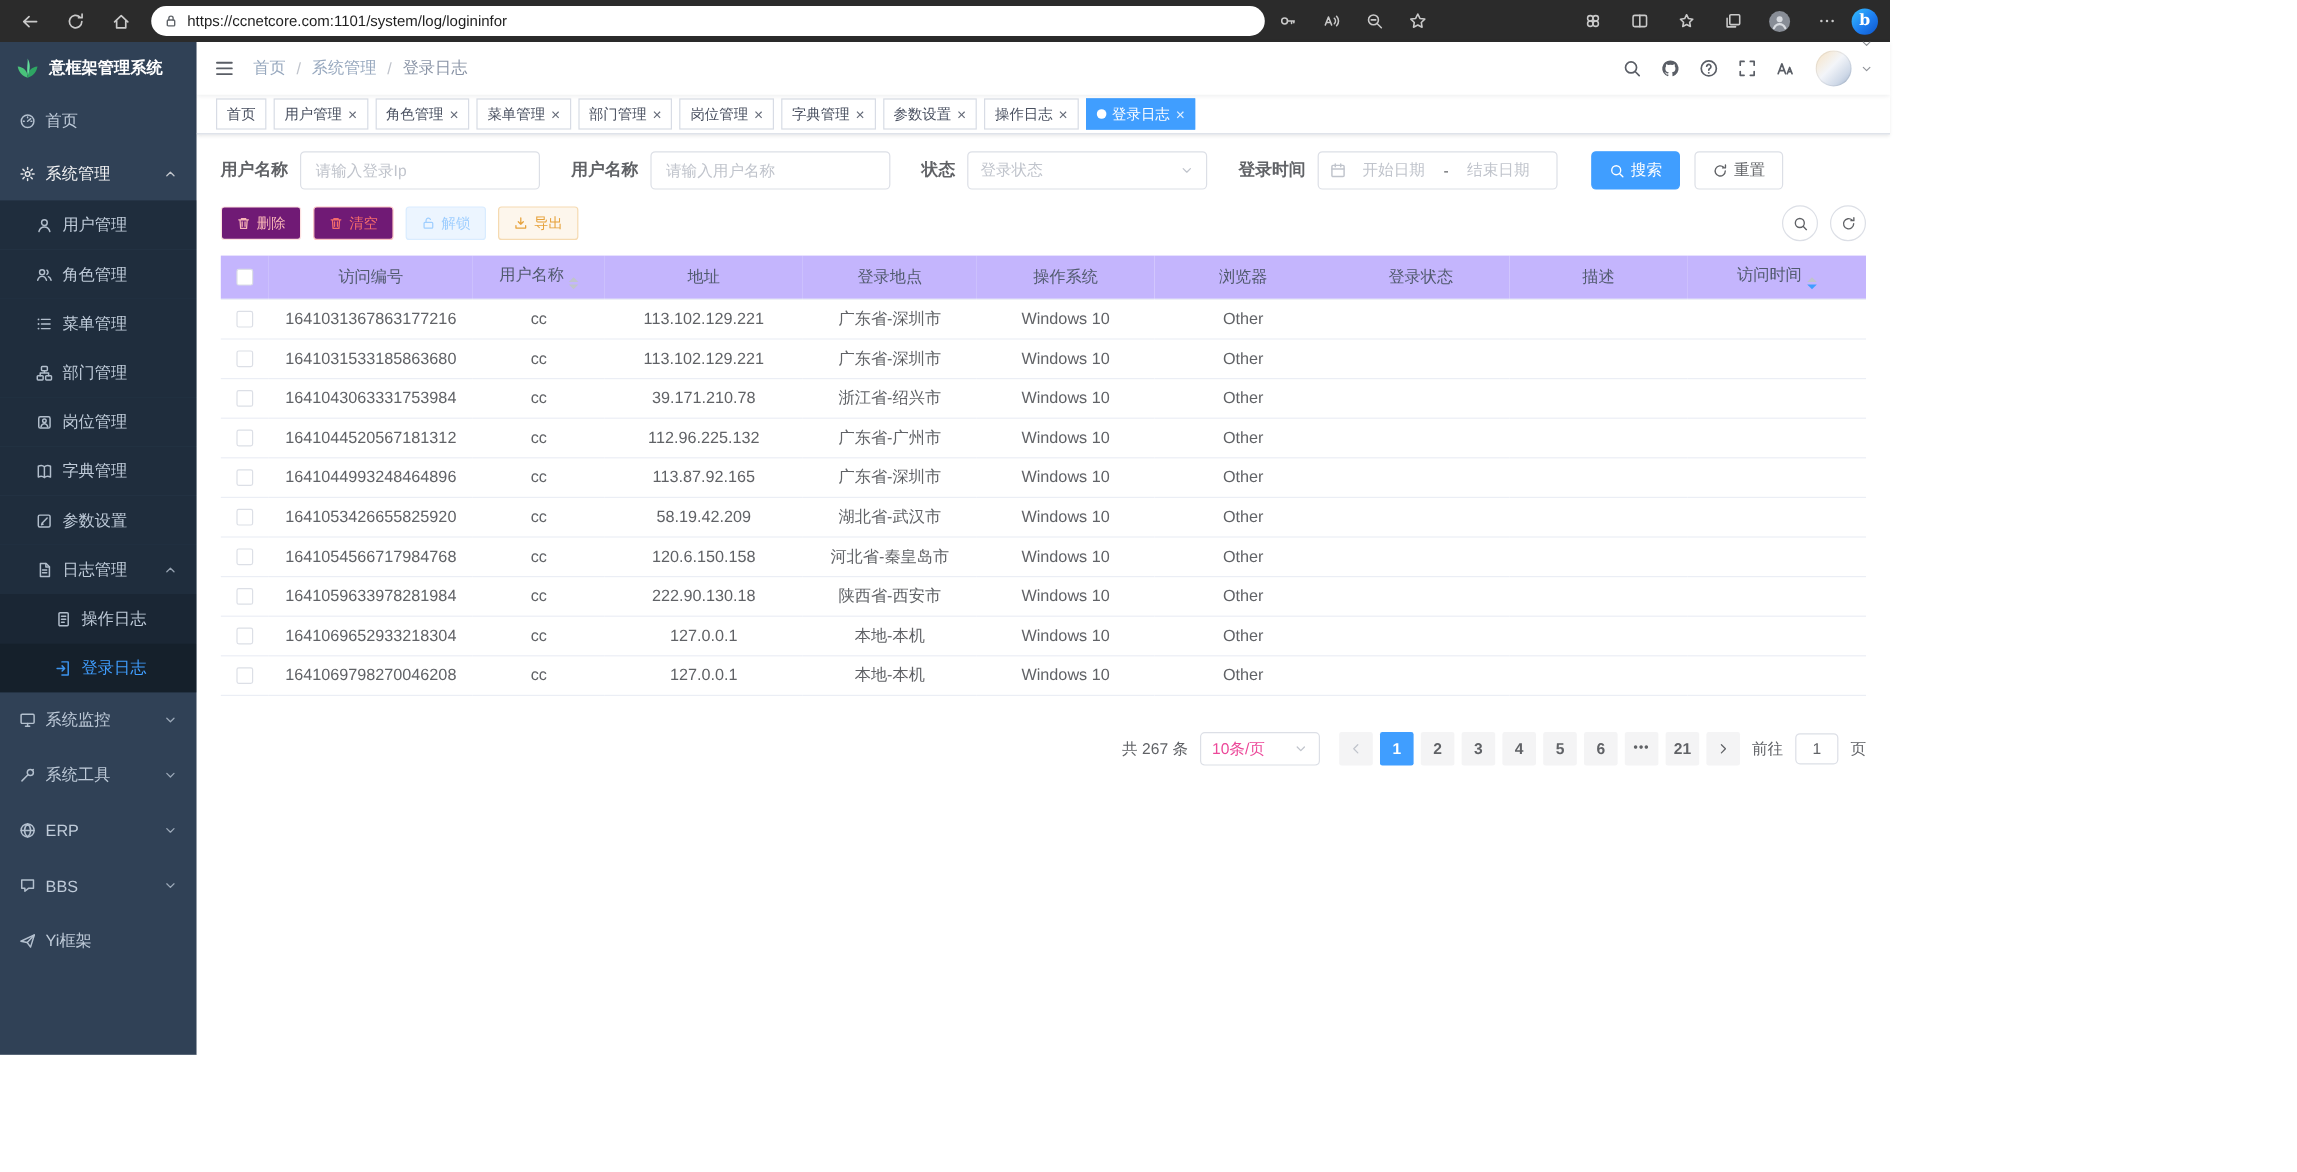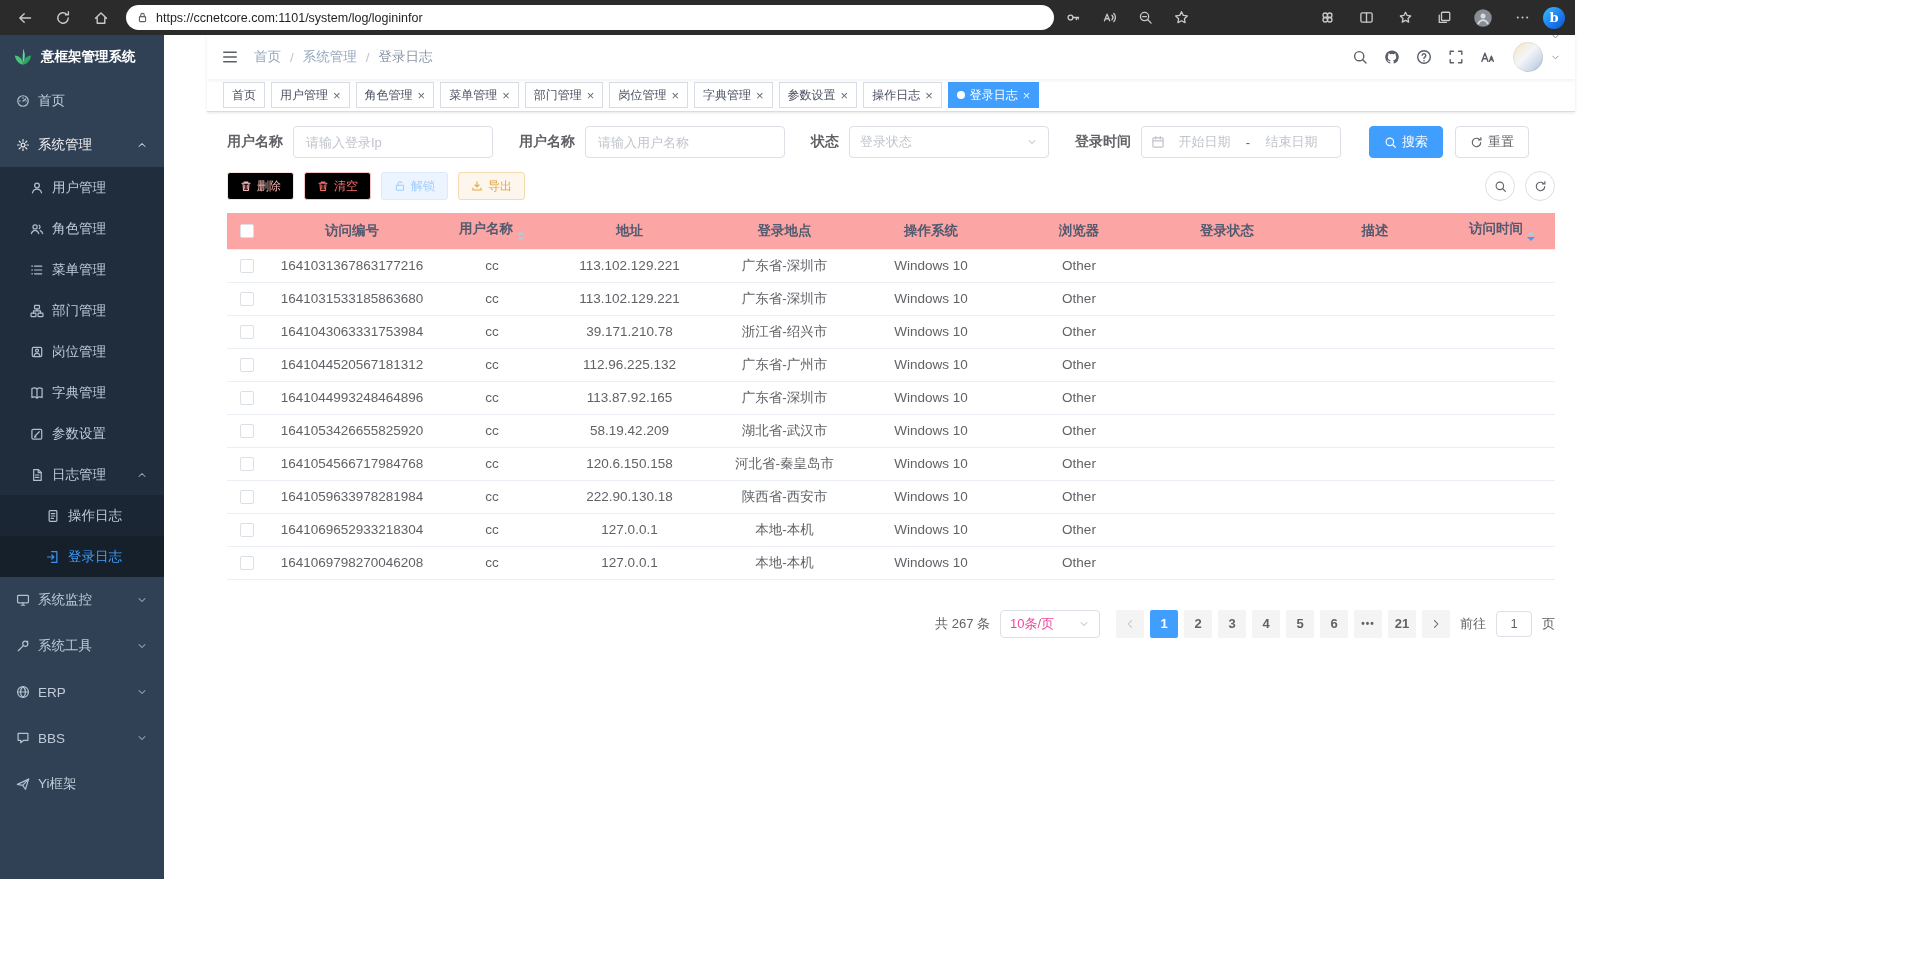--- a/index.html
+++ b/index.html
@@ -19,21 +19,21 @@
   .chr-actions .chr-btn{width:30px;}
   .chr-toolbar{display:flex;align-items:center;gap:9px;margin-left:auto;}
   .chr-toolbar .chr-btn{width:30px;}
   .bing{width:22px;height:22px;margin-left:6px;border-radius:50%;
     background:linear-gradient(135deg,#35c1ff 0%,#1d7df0 55%,#0e55c9 100%);
     color:#fff;font-weight:bold;font-size:13px;display:flex;align-items:center;justify-content:center;
     font-family:"DejaVu Serif",serif;cursor:pointer;}
   .chrome-under-caret{position:absolute;top:31px;right:14px;color:#8b8f94;z-index:9;}
 
   
-  .app{display:flex;width:1575px;height:844px;gap:43px;}
+  .app{display:flex;width:1575px;height:844px;}
   .sidebar{width:164px;flex:0 0 164px;background:#304156;overflow:hidden;color:#bfcbd9;}
   .logo{height:44px;display:flex;align-items:center;gap:8px;padding:0 13px;}
   .logo-ic{display:flex;}
   .logo-text{color:#fff;font-size:13.5px;font-weight:bold;white-space:nowrap;}
   .side-item{display:flex;align-items:center;gap:8px;padding:0 16px;font-size:13.5px;cursor:pointer;white-space:nowrap;}
   .side-item.l1{height:44px;}
   .side-item.l1b{height:46px;}
   .side-item.l2{height:41px;padding-left:30px;background:#1f2d3d;}
   .side-item.l3{height:41px;padding-left:46px;background:#1a2634;}
   .side-item.active-parent{color:#f4f4f5;}
@@ -87,33 +87,33 @@
   .rng-start,.rng-end{flex:1;text-align:center;}
   .rng-sep{color:#606266;padding:0 2px;}
 
   .btn{display:inline-flex;align-items:center;justify-content:center;gap:5px;height:32px;padding:0 14px;
     font-size:13px;border-radius:4px;border:1px solid transparent;cursor:pointer;font-family:inherit;background:#fff;}
   .btn-primary{background:#409eff;border-color:#409eff;color:#fff;margin-left:28px;}
   .btn-plain{border-color:#dcdfe6;color:#606266;margin-left:12px;}
 
   .toolbar-row{margin-top:13px;display:flex;align-items:center;gap:10px;}
   .btn-sm{height:28px;padding:0 12px;font-size:12px;border-radius:3px;}
-  .dplain{background:#000000;border-color:#fbc4c4;color:#f56c6c;align-items:center;}
+  .dplain{background:#701a75;border-color:#fbc4c4;color:#f56c6c;align-items:center;}
   .dplain.disabled{color:#f9b7b7;border-color:#fde2e2;cursor:not-allowed;}
   .pplain{background:#ecf5ff;border-color:#b3d8ff;color:#409eff;}
   .pplain.disabled{color:#a0cfff;border-color:#d9ecff;cursor:not-allowed;}
   .wplain{background:#fdf6ec;border-color:#f5dab1;color:#e6a23c;}
   .tb-right{margin-left:auto;display:flex;align-items:center;gap:10px;}
   .circle-btn{width:30px;height:30px;border-radius:50%;border:1px solid #dcdfe6;background:#fff;color:#606266;
     display:flex;align-items:center;justify-content:center;cursor:pointer;}
 
   
   table.grid{width:100%;border-collapse:collapse;table-layout:fixed;margin-top:12px;}
-  .grid th{height:36px;font-size:13.5px;font-weight:700;color:#515a6e;text-align:center;
-    border-bottom:1px solid #ebeef5;background:#fca5a5;white-space:nowrap;}
+  .grid th{height:36px;font-size:13.5px;font-weight:400;color:#515a6e;text-align:center;
+    border-bottom:1px solid #ebeef5;background:#c4b5fd;white-space:nowrap;}
   .grid td{height:33px;font-size:13.5px;color:#606266;text-align:center;border-bottom:1px solid #ebeef5;
     white-space:nowrap;overflow:hidden;}
   .cbx{width:14px;height:14px;border:1px solid #dcdfe6;border-radius:2px;display:inline-block;background:#fff;
     vertical-align:middle;cursor:pointer;}
   .sort{display:inline-flex;flex-direction:column;margin-left:4px;vertical-align:-2px;cursor:pointer;}
   .sort i{display:block;width:0;height:0;border:4px solid transparent;}
   .sort .up{border-bottom-color:#c0c4cc;border-top-width:0;margin-bottom:2px;}
   .sort .down{border-top-color:#c0c4cc;border-bottom-width:0;}
   .sort .down.on{border-top-color:#409eff;}
 

